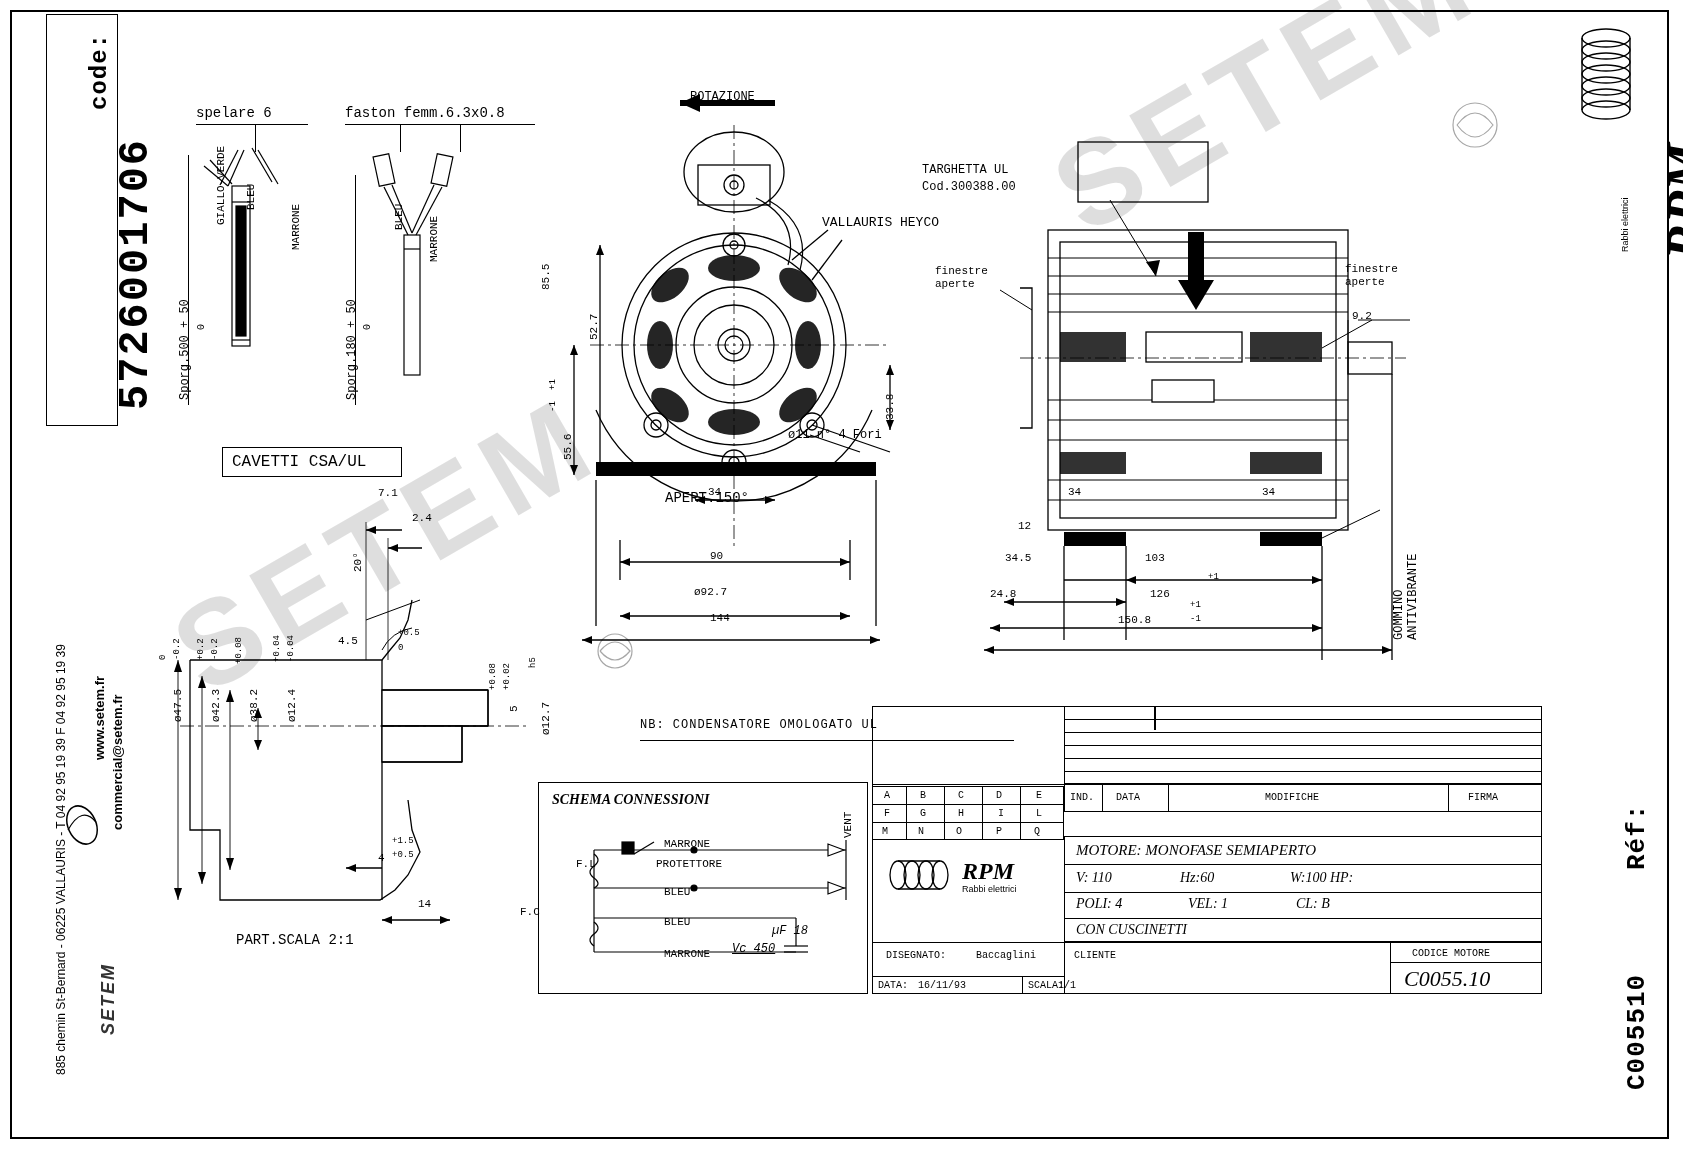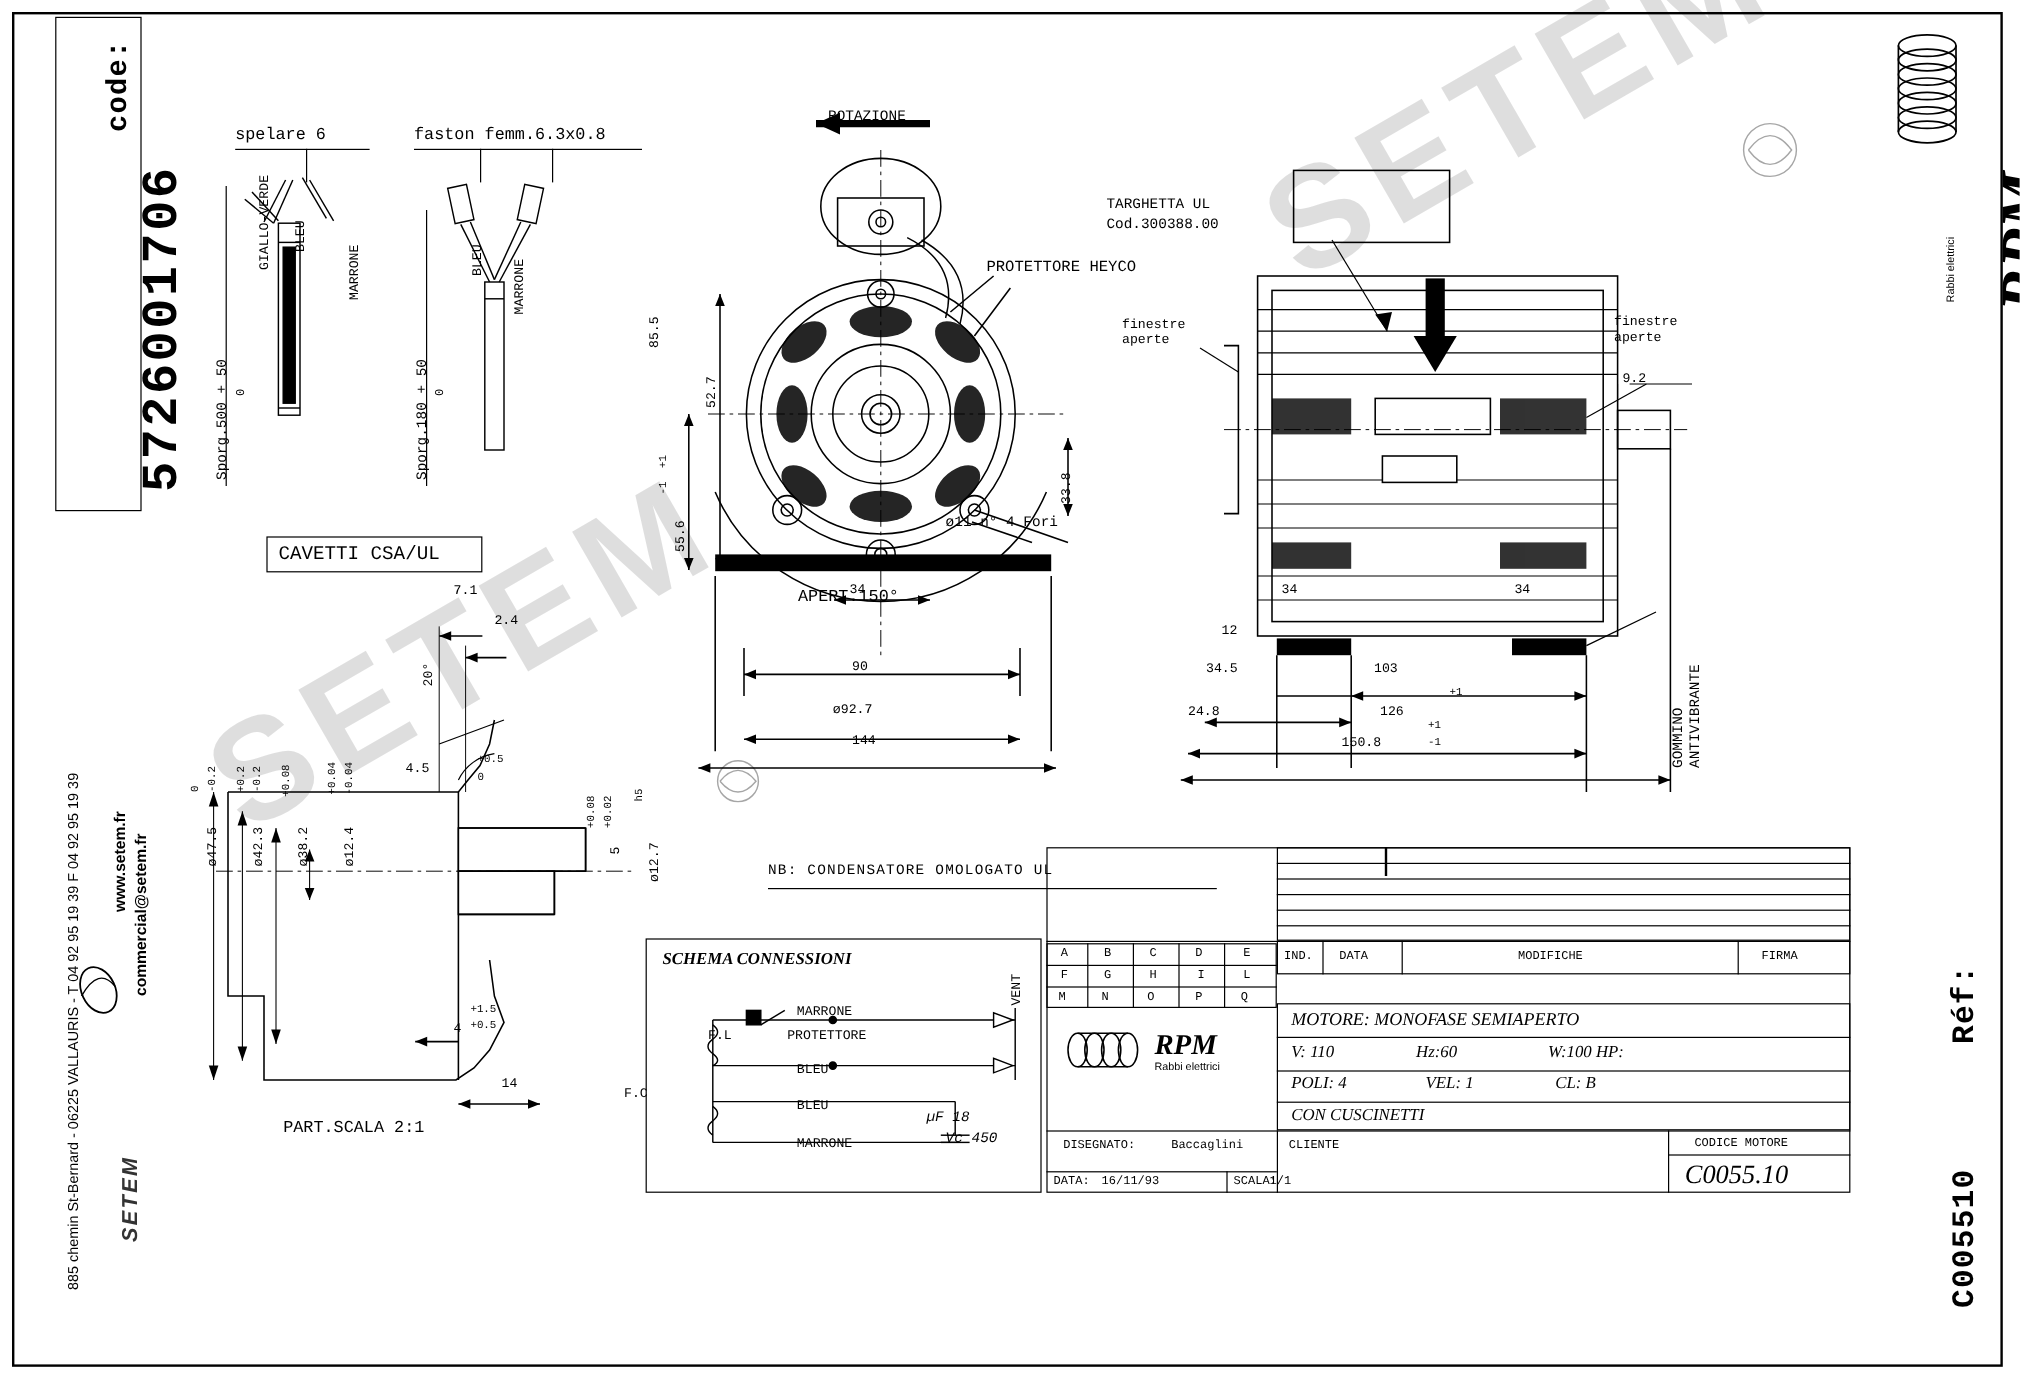--- a/index.html
+++ b/index.html
@@ -198,21 +198,21 @@
       <polygon points="330,350 326,340 334,340" fill="#000" stroke="none"></polygon>
 
       <line x1="252" y1="345" x2="330" y2="372"></line>
       <line x1="250" y1="355" x2="300" y2="372"></line>
 
       <line x1="232" y1="180" x2="268" y2="150"></line>
       <line x1="252" y1="200" x2="282" y2="160"></line>
     </g>
   </svg>
   <div class="abs t12 mono" style="left:690px;top:90px;">ROTAZIONE</div>
-  <div class="abs t13 mono" style="left:822px;top:215px;">PROTETTORE HEYCO</div>
+  <div class="abs t13 mono" style="left:822px;top:215px;">VALLAURIS HEYCO</div>
   <div class="abs rot90 dim" style="left:540px;top:290px;">85.5</div>
   <div class="abs rot90 dim" style="left:588px;top:340px;">52.7</div>
   <div class="abs rot90 dim" style="left:562px;top:460px;">55.6</div>
   <div class="abs rot90 t9 mono" style="left:548px;top:390px;">+1</div>
   <div class="abs rot90 t9 mono" style="left:548px;top:412px;">-1</div>
   <div class="abs rot90 dim" style="left:884px;top:420px;">33.8</div>
   <div class="abs t12 mono" style="left:788px;top:428px;">ø11  n° 4 Fori</div>
   <div class="abs dim" style="left:708px;top:486px;">34</div>
   <div class="abs t14 mono" style="left:665px;top:490px;">APERT.150°</div>
   <div class="abs dim" style="left:710px;top:550px;">90</div>
@@ -424,30 +424,30 @@
       <line x1="250" y1="98" x2="250" y2="126"></line>
       <line x1="238" y1="126" x2="262" y2="126"></line>
       <line x1="238" y1="132" x2="262" y2="132"></line>
       <line x1="250" y1="132" x2="250" y2="132"></line>
 
       <polygon points="298,30 282,24 282,36" fill="#fff" stroke="#000"></polygon>
       <polygon points="298,68 282,62 282,74" fill="#fff" stroke="#000"></polygon>
       <line x1="300" y1="20" x2="300" y2="80"></line>
     </g>
   </svg>
-  <div class="abs t11 mono" style="left:576px;top:858px;margin-left:14px;">F.L</div>
+  <div class="abs t11 mono" style="left:576px;top:858px;">F.L</div>
   <div class="abs t11 mono" style="left:520px;top:906px;">F.C</div>
   <div class="abs t11 mono" style="left:664px;top:838px;">MARRONE</div>
   <div class="abs t11 mono" style="left:656px;top:858px;">PROTETTORE</div>
   <div class="abs t11 mono" style="left:664px;top:886px;">BLEU</div>
   <div class="abs t11 mono" style="left:664px;top:916px;">BLEU</div>
   <div class="abs t11 mono" style="left:664px;top:948px;">MARRONE</div>
   <div class="abs rot90 t11 mono" style="left:842px;top:838px;">VENT</div>
   <div class="abs t12 mono ital" style="left:772px;top:924px;">µF 18</div>
-  <div class="abs t12 mono ital" style="left:788px;top:942px;">Vc 450</div>
+  <div class="abs t12 mono ital" style="left:732px;top:942px;text-decoration:underline;">Vc 450</div>
 
   <div class="bx" style="left:872px;top:706px;width:670px;height:288px;"></div>
 
   <div class="bx" style="left:872px;top:786px;width:192px;height:54px;"></div>
   <div class="ln h1" style="left:872px;top:804px;width:192px;"></div>
   <div class="ln h1" style="left:872px;top:822px;width:192px;"></div>
   <div class="ln v1" style="left:906px;top:786px;height:54px;"></div>
   <div class="ln v1" style="left:944px;top:786px;height:54px;"></div>
   <div class="ln v1" style="left:982px;top:786px;height:54px;"></div>
   <div class="ln v1" style="left:1020px;top:786px;height:54px;"></div>

